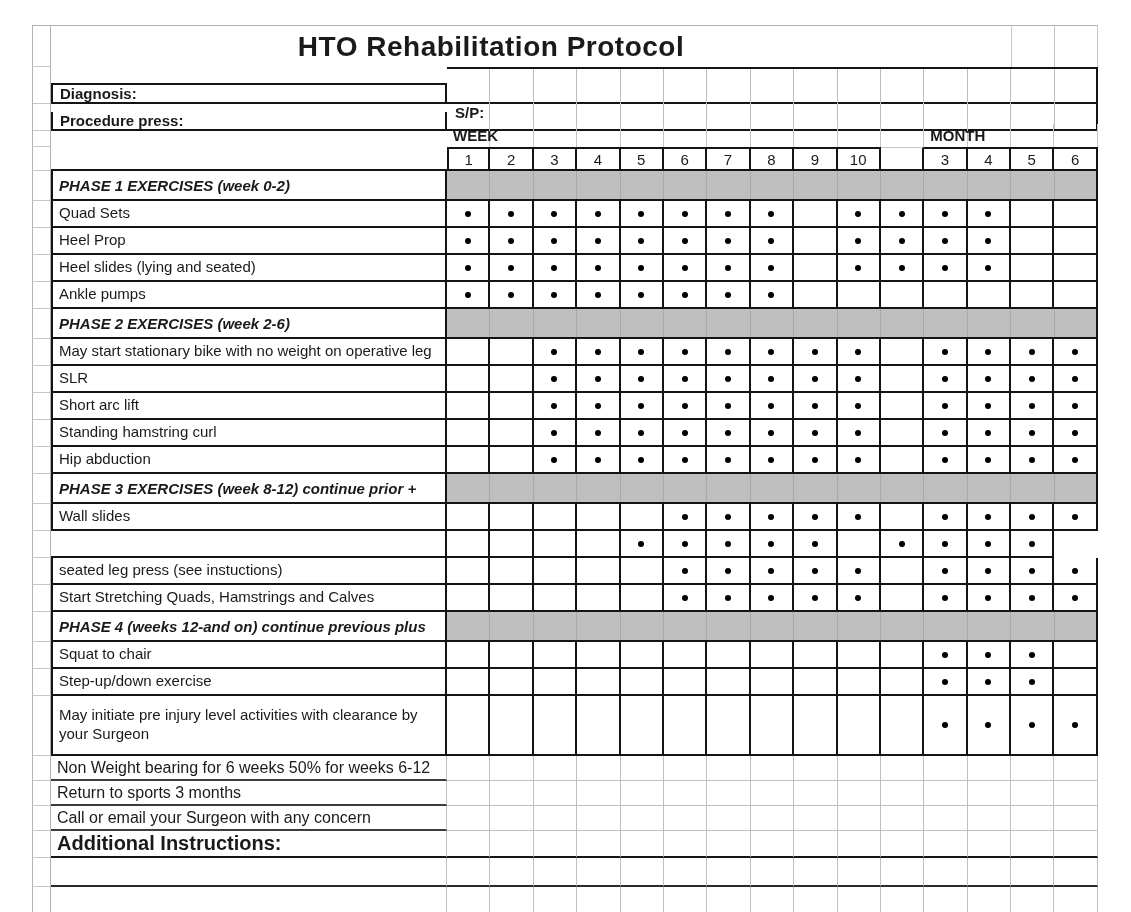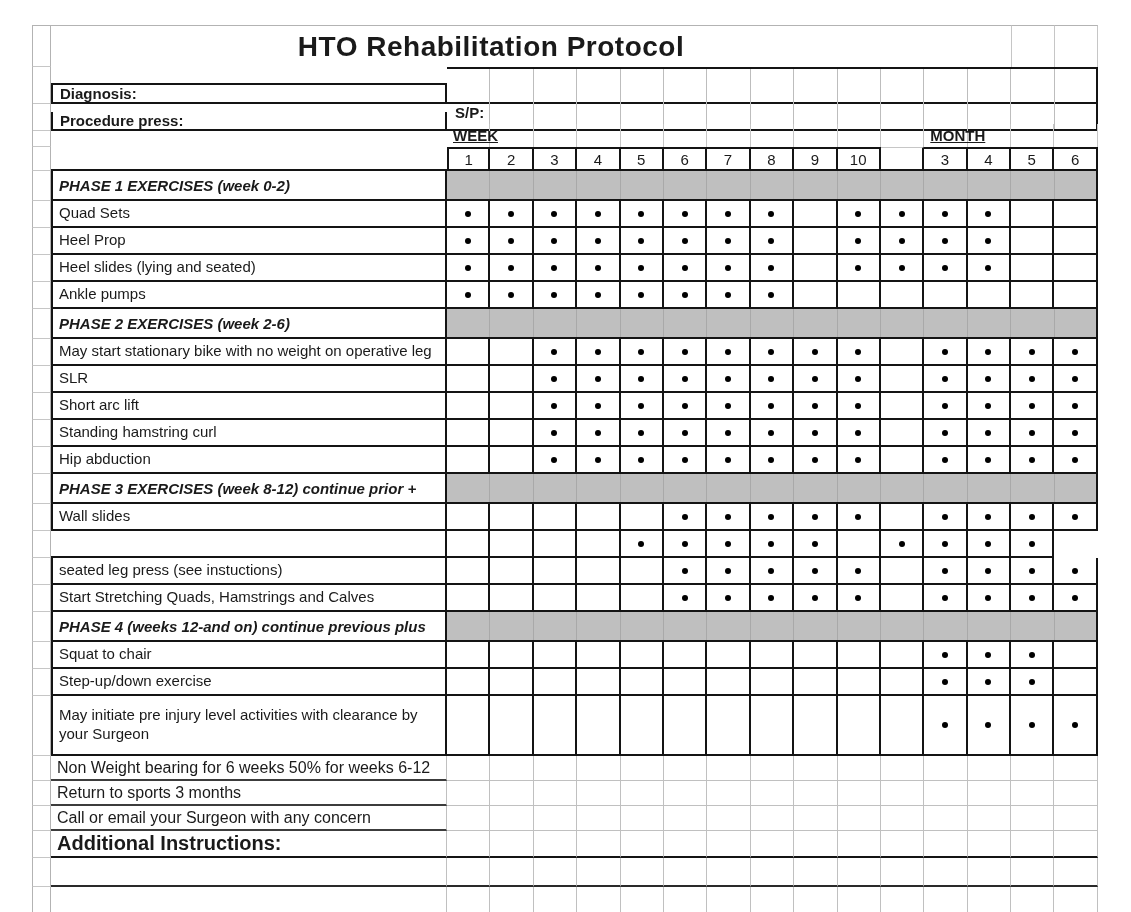--- a/index.html
+++ b/index.html
@@ -23,21 +23,21 @@
   .r-diag{height:29px;}
   .r-proc{height:28px;}
   .labelbox{border:2px solid #141414;display:flex;align-items:center;padding:0 7px;font-weight:bold;font-size:15px;margin-top:16px;}
   .r-proc .labelbox{border-top:none;}
   .region{grid-column:span 15;border-top:2px solid #141414;border-bottom:2px solid #141414;border-right:2px solid #141414;
     background-image:repeating-linear-gradient(to right,transparent 0,transparent 42.4px,#bdbdbd 42.4px,#bdbdbd 43.4px);
     display:flex;align-items:center;font-weight:bold;font-size:15px;padding-left:8px;}
   .r-proc .region{border-top:none;}
 
   
-  .r-hdr{height:23px;text-decoration:underline;}
+  .r-hdr{height:23px;}
   .r-hdr .cell{border-right:1px solid #c6c6c6;display:flex;align-items:center;}
   .r-hdr .hdr-text{font-weight:bold;font-size:15px;white-space:nowrap;overflow:visible;padding-left:6px;z-index:2;}
 
   
   .r-nums{height:24px;}
   .r-nums .lab{border-bottom:2px solid #141414;}
   .num{border-top:2px solid #141414;border-right:2px solid #141414;border-bottom:2px solid #141414;
     display:flex;align-items:center;justify-content:center;font-size:15px;}
   .num.first{border-left:2px solid #141414;}
   .sepnum{border-right:2px solid #141414;border-bottom:2px solid #141414;border-top:1px solid #c6c6c6;}

